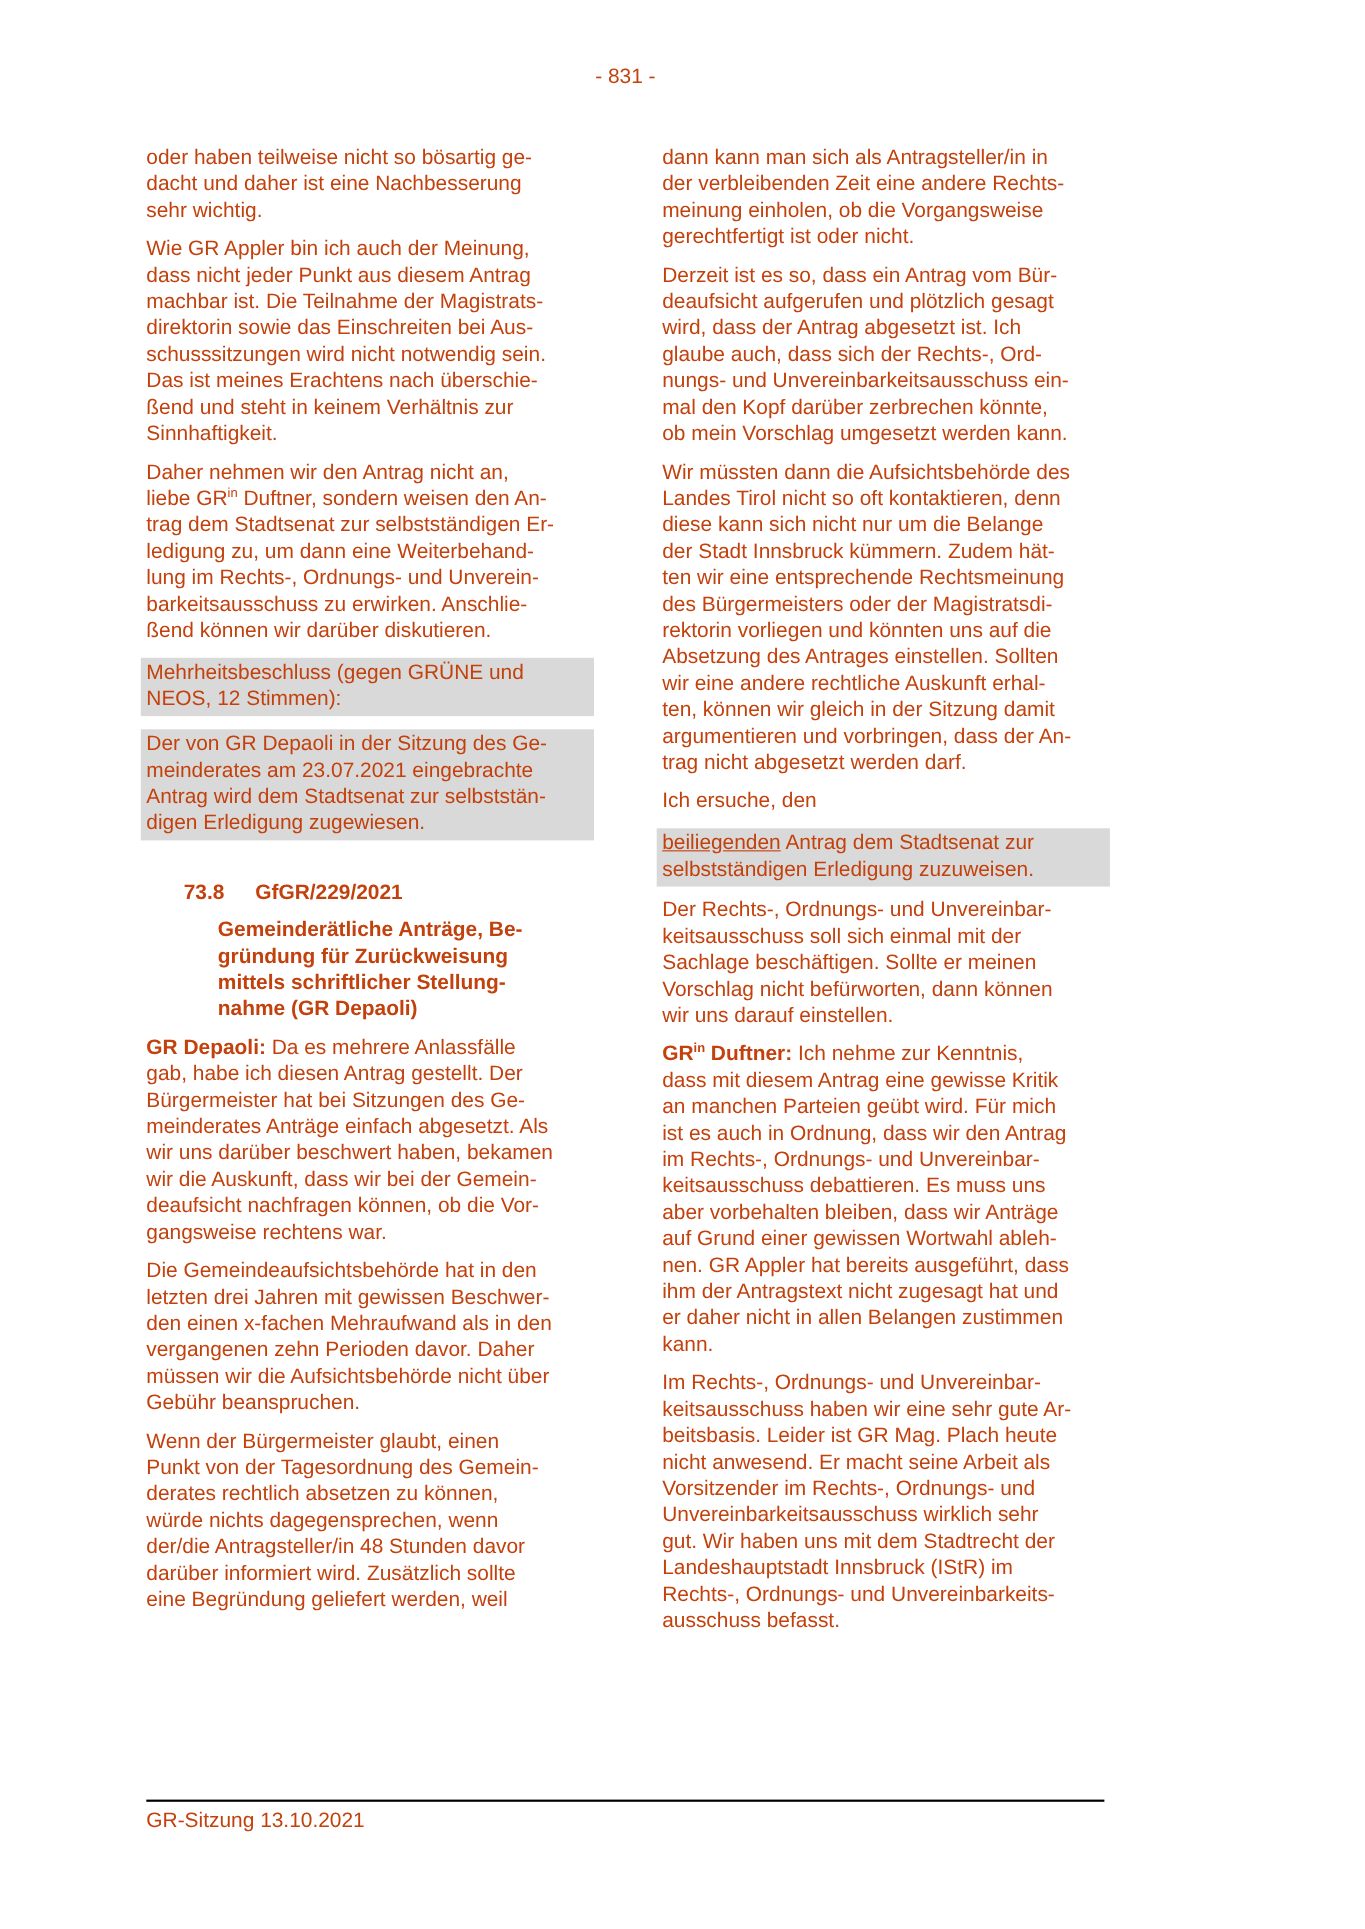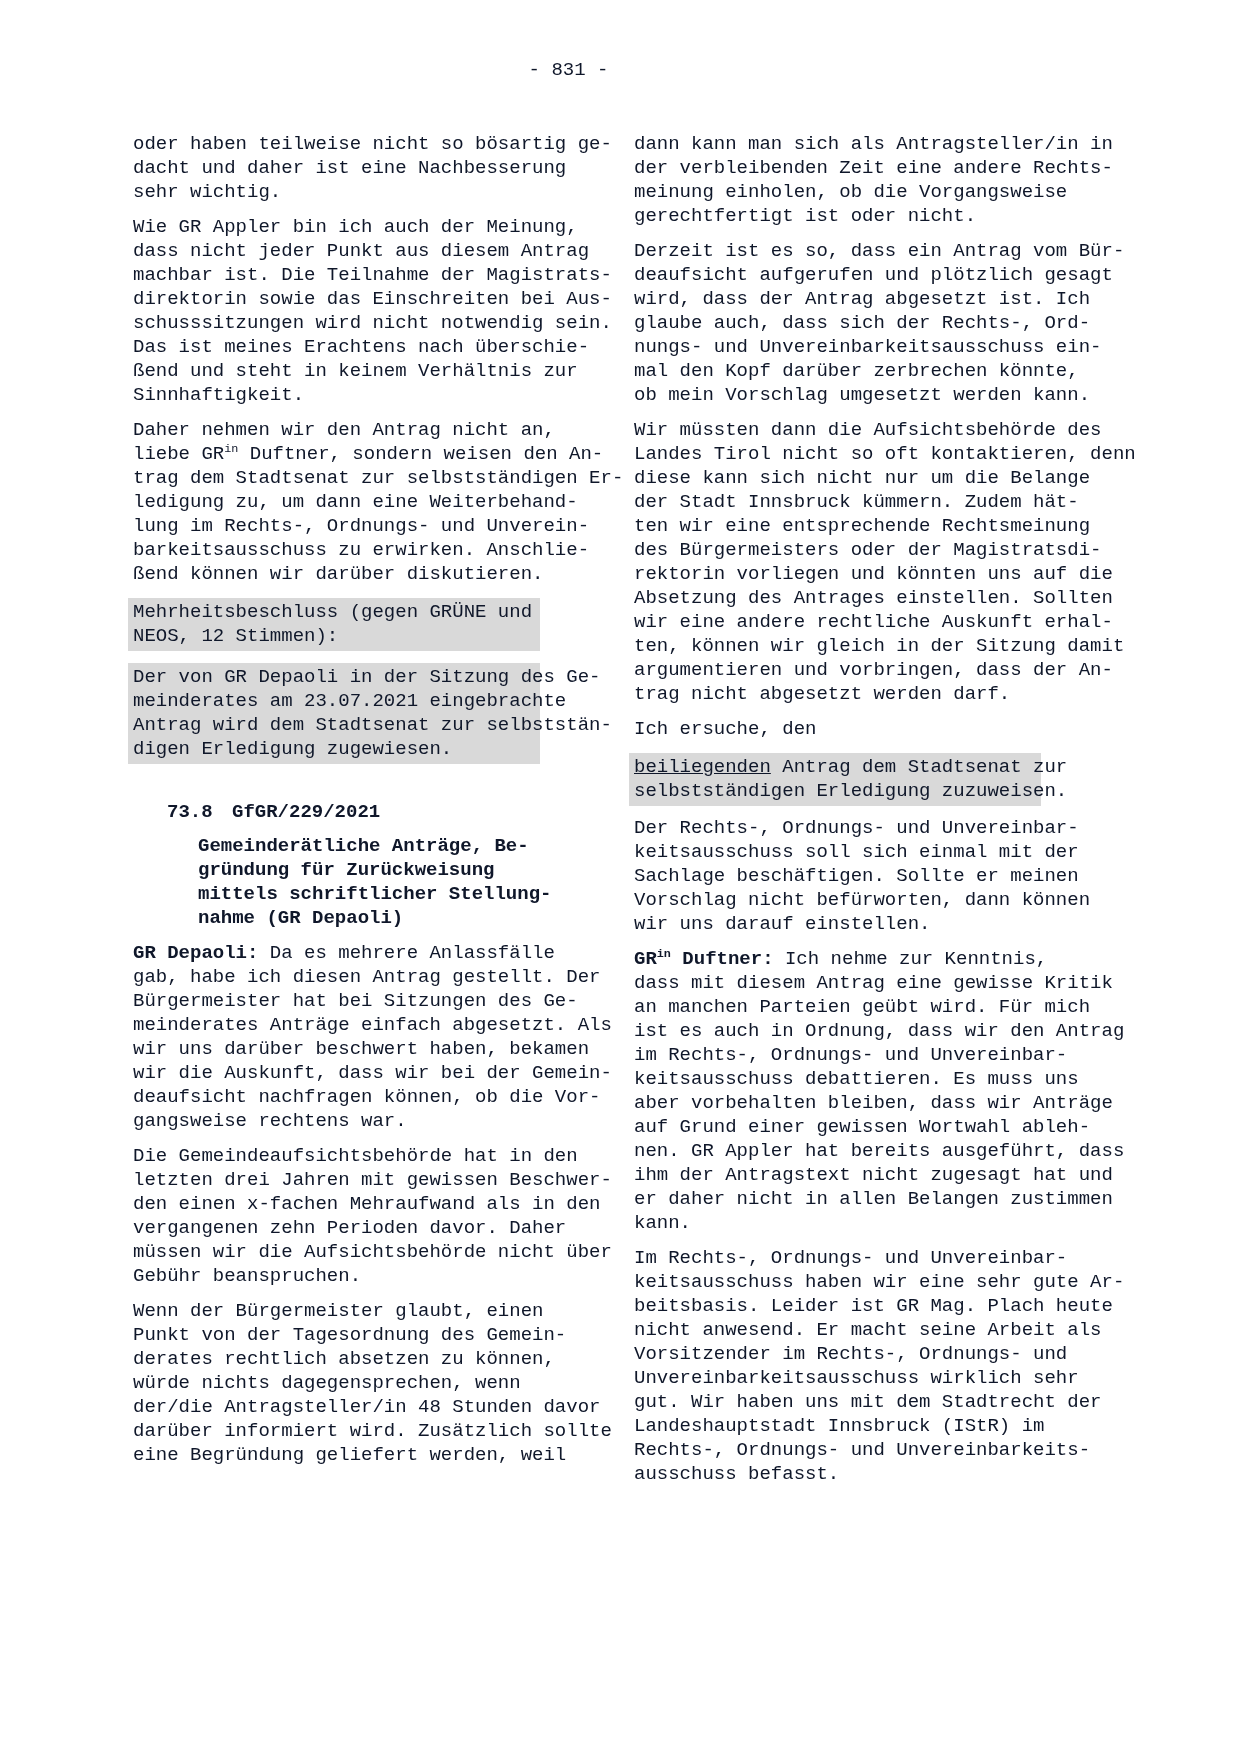--- a/index.html
+++ b/index.html
@@ -7,32 +7,32 @@
     padding: 0;
     background: #ffffff;
   }
   .page {
     position: relative;
     width: 1241px;
     height: 1754px;
     box-sizing: border-box;
     padding: 58px 237px 0 133px;
     background: #ffffff;
-    color: #0f172a;
-    font-family: Liberation Mono, monospace;
+    color: #c2410c;
+    font-family: Liberation Sans, sans-serif;
     font-size: 19px;
     line-height: 24px;
   }
   .page-number {
     text-align: center;
     margin-bottom: 50px;
   }
   .columns {
     display: flex;
-    gap: 99px;
+    gap: 67px;
   }
   .col {
     width: 402px;
     flex: 0 0 402px;
   }
   .para {
     margin: 0 0 11px 0;
     white-space: pre;
   }
   .para.hl {
@@ -179,13 +179,16 @@
 nicht anwesend. Er macht seine Arbeit als
 Vorsitzender im Rechts-, Ordnungs- und
 Unvereinbarkeitsausschuss wirklich sehr
 gut. Wir haben uns mit dem Stadtrecht der
 Landeshauptstadt Innsbruck (IStR) im
 Rechts-, Ordnungs- und Unvereinbarkeits-
 ausschuss befasst.</span></p>
       </div>
   </div>
 
+  <div class="footer">
+    <div>GR-Sitzung 13.10.2021</div>
+  </div>
 </div>
 
 </body></html>

